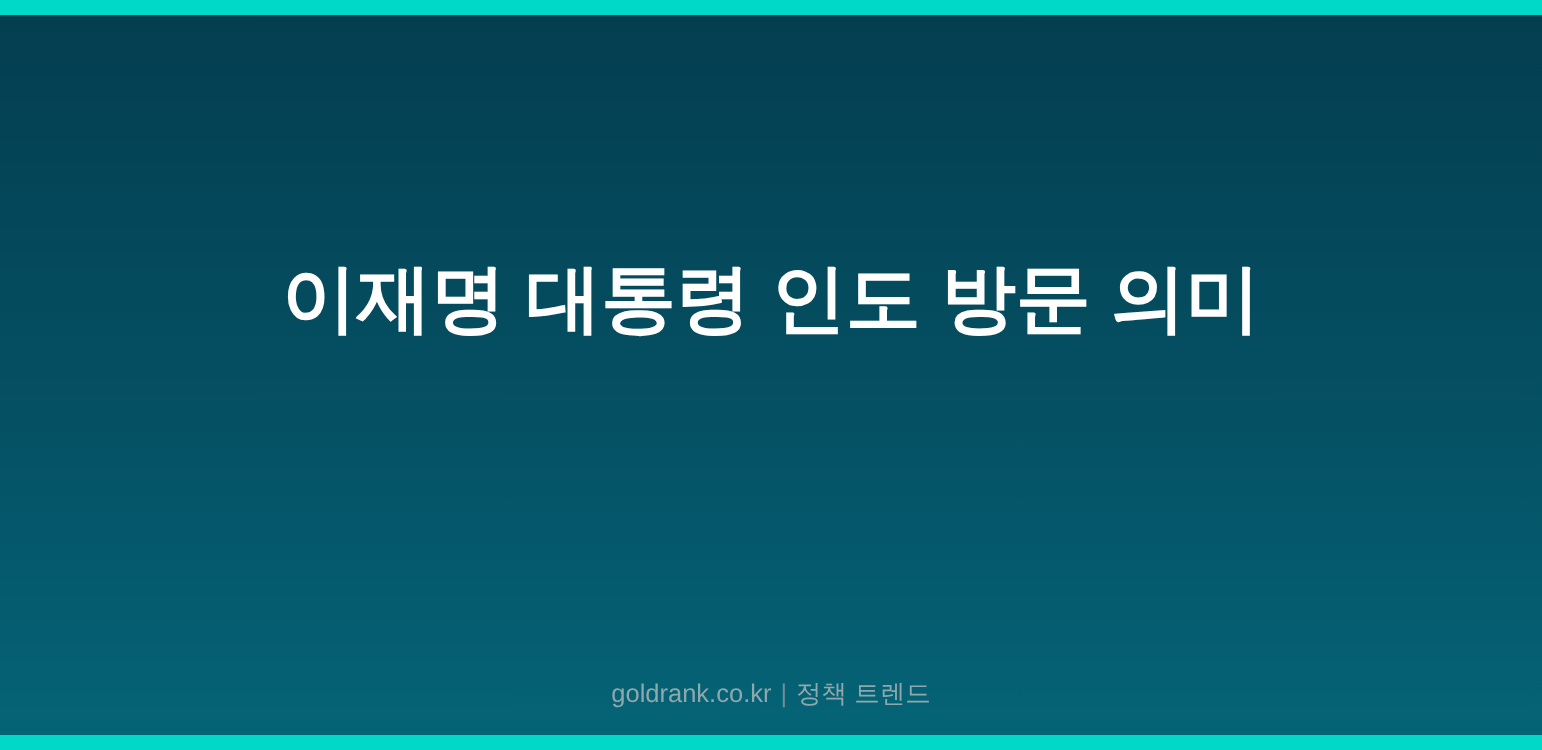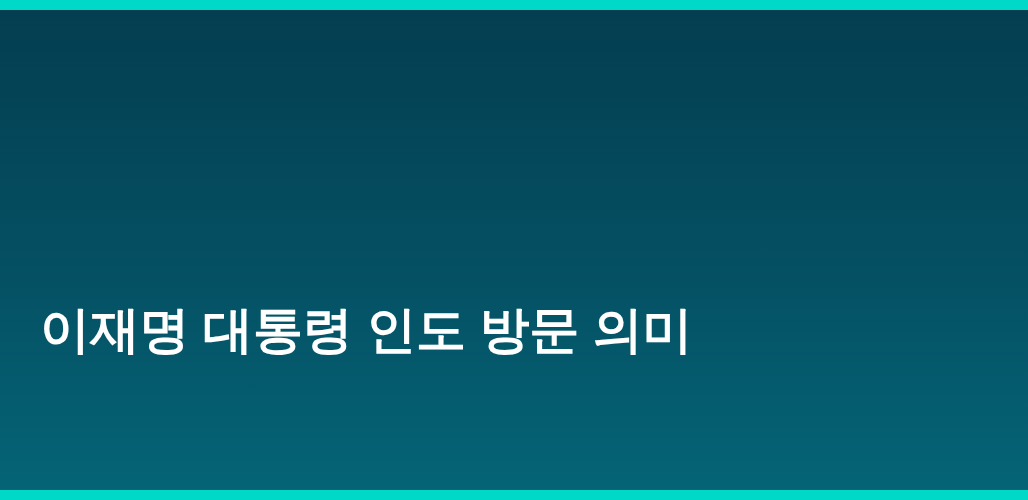--- a/index.html
+++ b/index.html
@@ -29,20 +29,21 @@
   .accent-bar.top    { top: 0; }
   .accent-bar.bottom { bottom: 0; }
 
   .content {
     position: absolute;
     left: 0;
     top: 10px;
     width: 100%;
     height: 480px;
     display: flex;
+    flex-direction: column;
     align-items: center;
     justify-content: flex-start;
     text-align: center;
   }
 
   .headline {
     margin: 0;
     padding: 0 40px;
     color: #ffffff;
     font-size: 50px;
@@ -94,16 +95,19 @@
 
   <div class="accent-bar top"></div>
 
   <div class="content">
 
     <h1 class="headline">이재명 대통령 인도 방문 의미</h1>
 
 
   </div>
 
+  <div class="footer">
+    <span class="site">goldrank.co.kr</span><span class="sep">|</span><span class="section">정책 트렌드</span>
+  </div>
 
   <div class="accent-bar bottom"></div>
 
 </div>
 
 </body></html>

